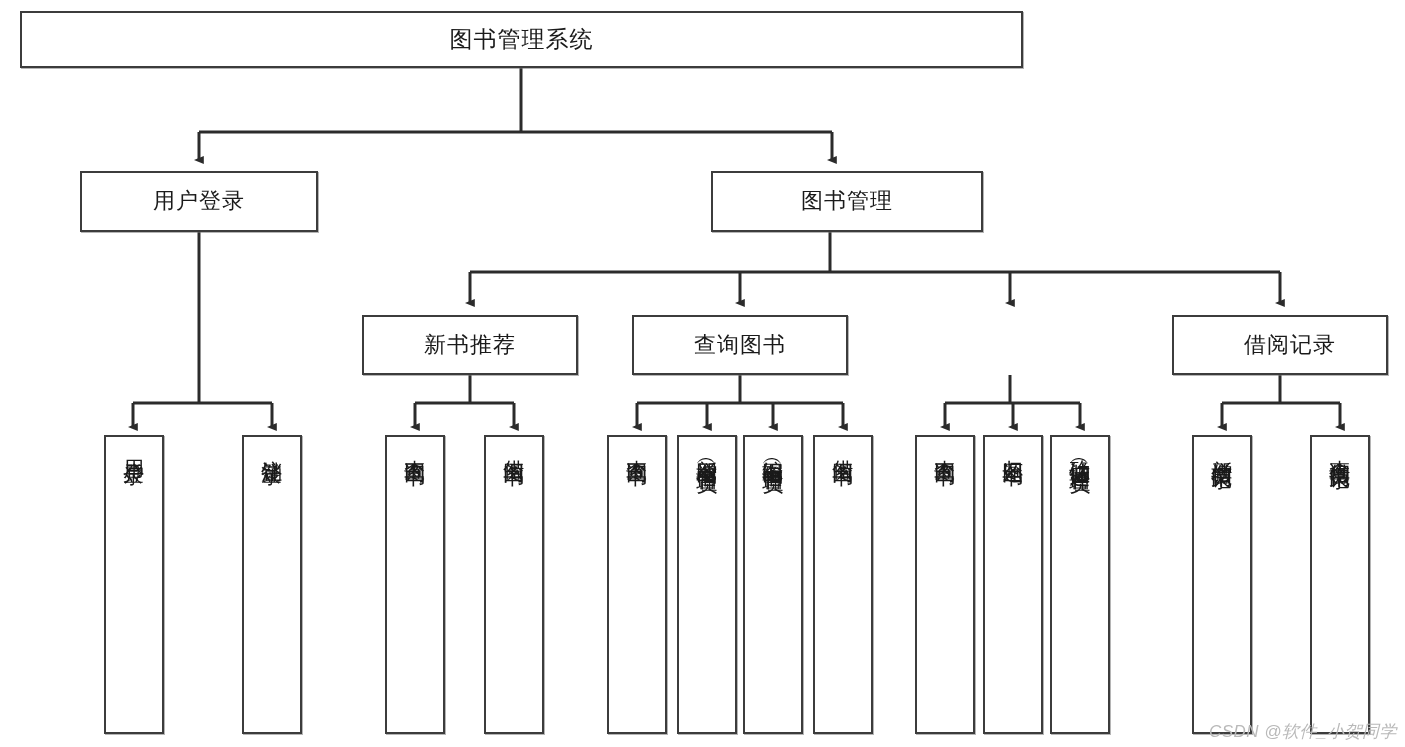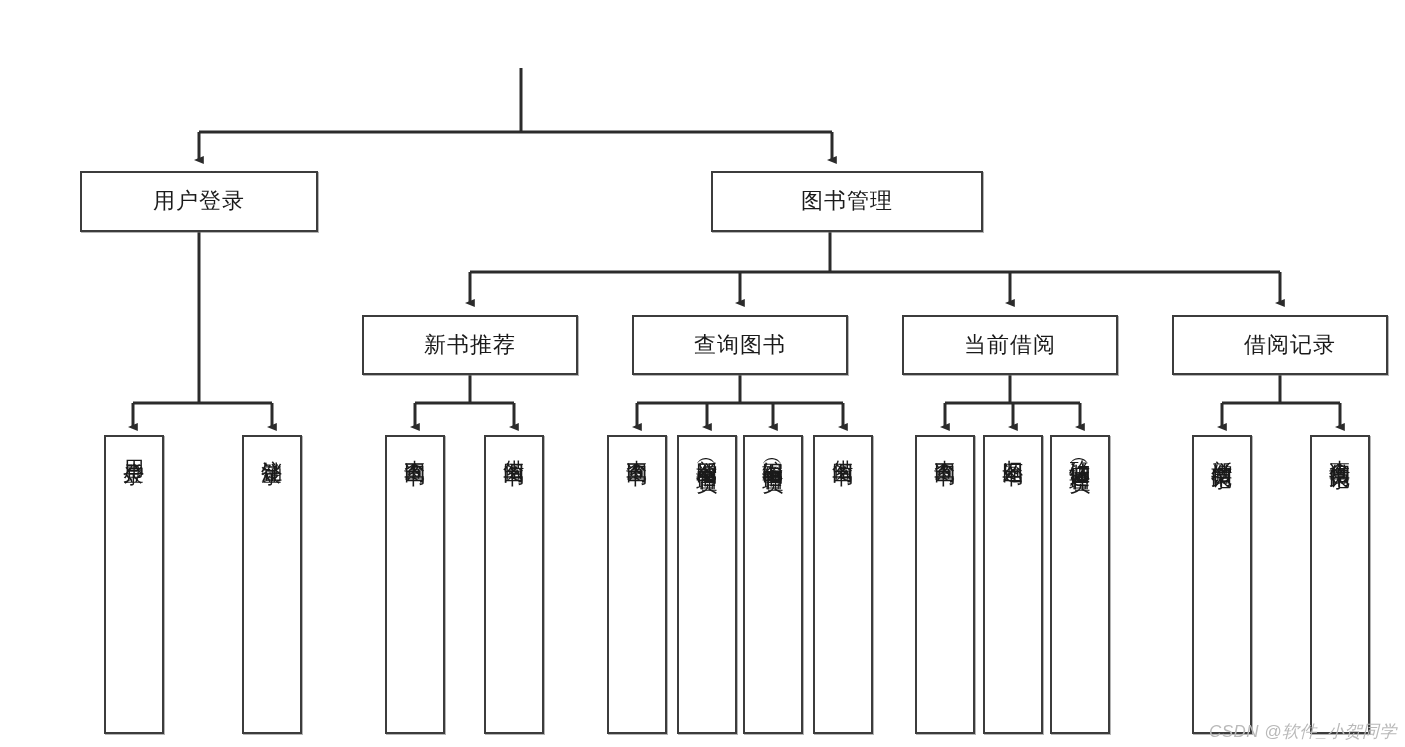--- a/index.html
+++ b/index.html
@@ -124,37 +124,37 @@
       <path d="M1013,403 L1013,427" marker-end="url(#arrow)"></path>
       <path d="M1080,403 L1080,427" marker-end="url(#arrow)"></path>
 
       <path d="M1280,375 L1280,403"></path>
       <path d="M1222,403 L1340,403"></path>
       <path d="M1222,403 L1222,427" marker-end="url(#arrow)"></path>
       <path d="M1340,403 L1340,427" marker-end="url(#arrow)"></path>
     </g>
   </svg>
 
+  <div class="node h root" style="left:20px; top:11px; width:1003px; height:57px;">
+    <span class="label">图书管理系统</span>
+  </div>
 
   <div class="node h" style="left:80px; top:171px; width:238px; height:61px;">
     <span class="label">用户登录</span>
   </div>
   <div class="node h" style="left:711px; top:171px; width:272px; height:61px;">
     <span class="label">图书管理</span>
   </div>
 
   <div class="node h" style="left:362px; top:315px; width:216px; height:60px;">
     <span class="label">新书推荐</span>
   </div>
   <div class="node h" style="left:632px; top:315px; width:216px; height:60px;">
     <span class="label">查询图书</span>
   </div>
-  <div class="node h" style="left:902px; top:315px; width:216px; height:60px;">
-    <span class="label">当前借阅</span>
-  </div>
   <div class="node h" style="left:1172px; top:315px; width:216px; height:60px;padding-left:20px;">
     <span class="label">借阅记录</span>
   </div>
 
   <div class="node v" style="left:104px; top:435px; width:60px; height:299px;">
     <span class="label">用户登录</span>
   </div>
   <div class="node v" style="left:242px; top:435px; width:60px; height:299px;">
     <span class="label">注销登录</span>
   </div>

